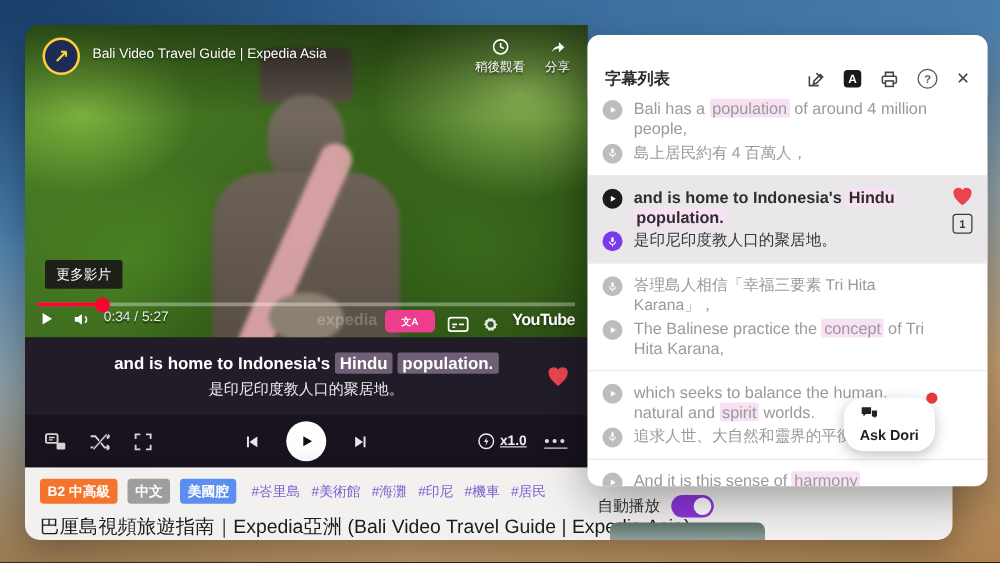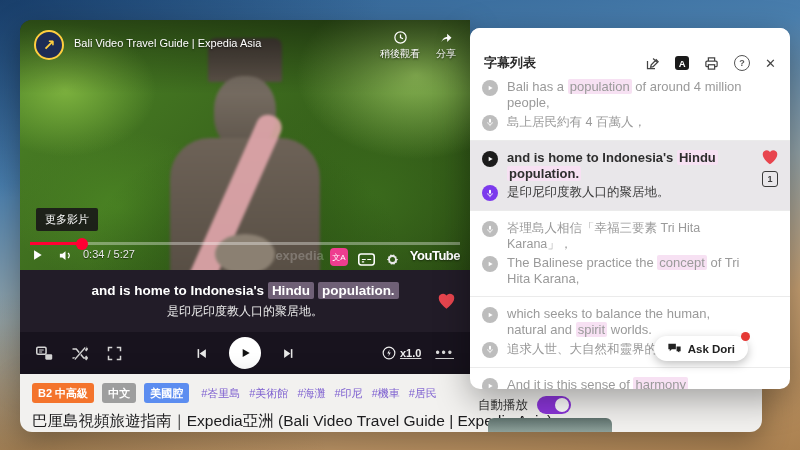--- a/index.html
+++ b/index.html
@@ -42,21 +42,21 @@
     font-size:11px;padding:4px 9px;border-radius:2px;}
   
   .progress{position:absolute;left:10px;right:10px;top:222px;height:3px;background:rgba(255,255,255,.35);}
   .progress .fill{height:3px;background:#f03;}
   .progress .knob{position:absolute;top:-4.5px;width:12px;height:12px;border-radius:50%;background:#f03;}
   
   .yt-controls{position:absolute;left:0;right:0;top:228px;height:22px;display:flex;padding:0 10px;color:#eee;}
   .yt-controls .time{font-size:11px;color:#e8e8e8;margin-left:10px;text-shadow:0 1px 1px rgba(0,0,0,.6);}
   .yt-controls .spacer{flex:1;}
   .watermark{opacity:.22;color:#fff;font-size:13px;font-weight:bold;margin-right:6px;}
-  .trans-btn{width:18px;height:18px;border-radius:4px;background:#ee3d8f;color:#fff;font-size:8px;font-weight:normal;
+  .trans-btn{width:40px;height:18px;border-radius:4px;background:#ee3d8f;color:#fff;font-size:8px;font-weight:bold;
     display:flex;align-items:center;justify-content:center;margin-right:10px;}
   .cc-btn,.gear-btn{margin-right:10px;display:flex;align-items:center;}
   .yt-logo{color:#fff;font-size:13px;font-weight:bold;letter-spacing:-.5px;text-shadow:0 1px 2px rgba(0,0,0,.5);}
   
   .sub-overlay{position:absolute;left:0;top:250px;width:450px;height:62px;background:#221c28;color:#fff;
     display:flex;flex-direction:column;align-items:center;justify-content:center;gap:5px;}
   .sub-overlay .en{font-size:13.5px;font-weight:bold;}
   .sub-overlay .en .hl{background:#6f6076;padding:1px 4px;border-radius:2px;}
   .sub-overlay .zh{font-size:12px;color:#ececec;}
   .overlay-heart{position:absolute;right:14px;top:50%;transform:translateY(-50%);}
@@ -104,21 +104,21 @@
   .sub-row.active{background:#e9e7ea;}
   .sub-row.active .txt{color:#2e2e2e;font-weight:bold;}
   .sub-row.active .zh-txt{color:#3a3a3a;}
   .circ{flex:0 0 16px;width:16px;height:16px;border-radius:50%;background:#bdbdbd;display:flex;align-items:center;justify-content:center;margin-top:1px;}
   .sub-row.active .circ.play{background:#1c1c1c;}
   .sub-row.active .circ.mic{background:#7c3aed;}
   .row-side{position:absolute;right:11px;top:8px;display:flex;flex-direction:column;gap:6px;align-items:center;}
   .card-ic{width:14px;height:14px;border:1.5px solid #3a3a3a;border-radius:3px;font-size:9px;color:#3a3a3a;
     display:flex;align-items:center;justify-content:center;font-weight:bold;}
   .ask-dori{position:absolute;right:42px;bottom:28px;background:#fff;border-radius:16px;padding:6px 13px;
-    box-shadow:0 3px 10px rgba(0,0,0,.25);display:flex;align-items:flex-end;gap:6px;z-index:5;}
+    box-shadow:0 3px 10px rgba(0,0,0,.25);display:flex;align-items:flex-start;gap:6px;z-index:5;flex-direction:column;}
   .ask-dori .lbl{font-size:11.5px;font-weight:bold;color:#222;}
   .ask-dot{position:absolute;right:-2px;top:-4px;width:9px;height:9px;border-radius:50%;background:#e53935;}
   svg{display:block;}
 </style>
 </head>
 <body>
 
 <div id="screen">
 
   <div class="video-block">

